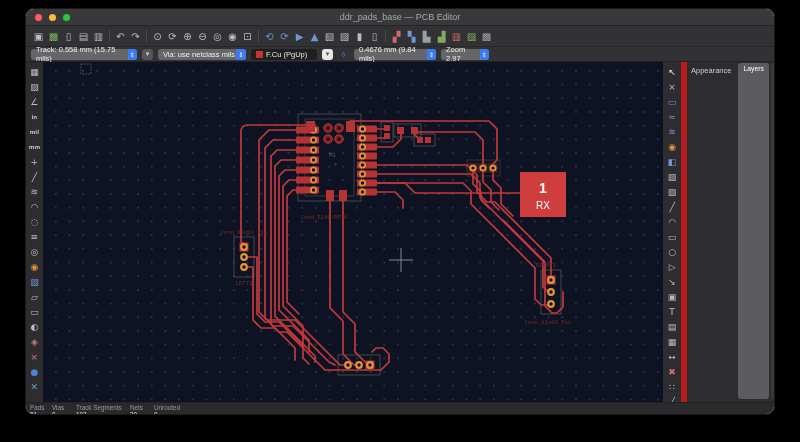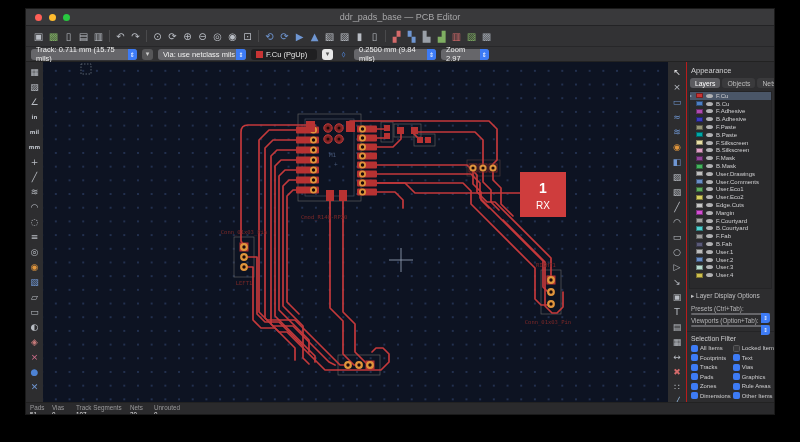--- a/index.html
+++ b/index.html
@@ -1,18 +1,18 @@
 <!DOCTYPE html>
 <html><head>
 <meta charset="utf-8">
 <style>
   html,body{margin:0;padding:0;background:#000;width:800px;height:442px;overflow:hidden;
     font-family:"Liberation Sans",sans-serif;-webkit-font-smoothing:antialiased;}
   .window{position:absolute;left:25px;top:8px;width:750px;height:407px;background:#fde047;
-    border-radius:0;overflow:hidden;box-shadow:0 10px 30px rgba(0,0,0,.8);border:1px solid #1a1a1a;box-sizing:border-box;}
+    border-radius:9px;overflow:hidden;box-shadow:0 10px 30px rgba(0,0,0,.8);border:1px solid #1a1a1a;box-sizing:border-box;}
   
   .titlebar{height:16px;background:#39393b;display:flex;align-items:center;position:relative;border-bottom:1px solid #232325;}
   .tl{width:7px;height:7px;border-radius:50%;margin-left:7px;}
   .tl.red{background:#ff5f57;margin-left:9px;}
   .tl.yellow{background:#febc2e;}
   .tl.green{background:#28c840;}
   .title{position:absolute;left:0;right:0;text-align:center;font-size:9px;color:#a8a8aa;}
   
   .toolbar-main{height:20px;background:#323234;display:flex;align-items:center;padding-left:5px;border-bottom:1px solid #272729;}
   .tbtn{width:15px;height:15px;display:flex;align-items:center;justify-content:center;
@@ -34,21 +34,21 @@
   .side-toolbar{width:17px;background:#2d2d2f;display:flex;flex-direction:column;align-items:center;padding-top:2px;}
   .side-toolbar.right{width:18px;}
   .sbtn{width:15px;height:15px;display:flex;align-items:center;justify-content:center;flex:0 0 auto;
     font-family:"DejaVu Sans",sans-serif;font-size:9px;color:#b9bdc4;}
   .sbtn.txt{font-size:5.5px;font-weight:bold;}
   
   .canvas{width:628px;height:340px;background:#0d1322;position:relative;
     background-image:radial-gradient(circle,#22304f 0.8px,transparent 1px);background-size:13.7px 13.7px;background-position:6px 2px;}
   .canvas svg{position:absolute;left:0;top:0;}
   
-  .panel{width:87px;background:#2d2d2f;border-left:1px solid #b91c1c;display:flex;flex-direction:column;font-size:7px;color:#c4c4c6;}
+  .panel{width:87px;background:#2d2d2f;border-left:6px solid #b91c1c;display:flex;font-size:7px;color:#c4c4c6;}
   .panel-header{font-size:7.5px;color:#cfcfd1;padding:4px 4px 2px 4px;}
   .tabs{display:flex;gap:2px;padding:1px 3px 3px 3px;}
   .tab{padding:1.5px 5px;border-radius:3px;font-size:6.8px;color:#bbb;background:#3a3a3c;}
   .tab.active{background:#5c5c60;color:#fff;}
   .layers{flex:0 0 auto;height:196px;overflow:hidden;background:#2a2a2c;margin:0 2px;border:1px solid #242426;}
   .layer-row{display:flex;align-items:center;height:7.8px;padding-left:3px;gap:3px;position:relative;}
   .layer-row.active{background:#4a5668;}
   .layer-row.active::before{content:"▶";position:absolute;left:-1px;font-size:4px;color:#9ab;}
   .lswatch{width:7px;height:5px;flex:0 0 auto;margin-left:3px;border:1px solid rgba(0,0,0,.4);box-sizing:border-box;}
   .eye{width:7px;height:4px;border-radius:50%;background:#b0b0b2;flex:0 0 auto;}
@@ -196,36 +196,36 @@
     <span style="color: rgb(127, 174, 98);">▨</span>
   </div>
 
   <div class="tbtn">
     <span style="color: rgb(154, 160, 168);">▩</span>
   </div>
 </div>
 
   <div class="toolbar-params">
     <div class="popup" style="width:106px">
-      <span>Track: 0.711 mm (15.75 mils)</span>
+      <span>Track: 0.558 mm (15.75 mils)</span>
       <span class="arrows">⇕</span>
     </div>
     <div class="minibtn">▾</div>
     <div class="popup" style="width:88px">
       <span>Via: use netclass mils</span>
       <span class="arrows">⇕</span>
     </div>
     <div class="popup dark" style="width:66px">
       <span class="swatch"></span>
       <span>F.Cu (PgUp)</span>
     </div>
     <div class="minibtn white">▾</div>
     <div class="minibtn blue">⬨</div>
     <div class="popup" style="width:82px">
-      <span>0.2500 mm (9.84 mils)</span>
+      <span>0.4676 mm (9.84 mils)</span>
       <span class="arrows">⇕</span>
     </div>
     <div class="popup" style="width:48px">
       <span>Zoom 2.97</span>
       <span class="arrows">⇕</span>
     </div>
   </div>
 
   <div class="mainrow">
     <div class="side-toolbar">

